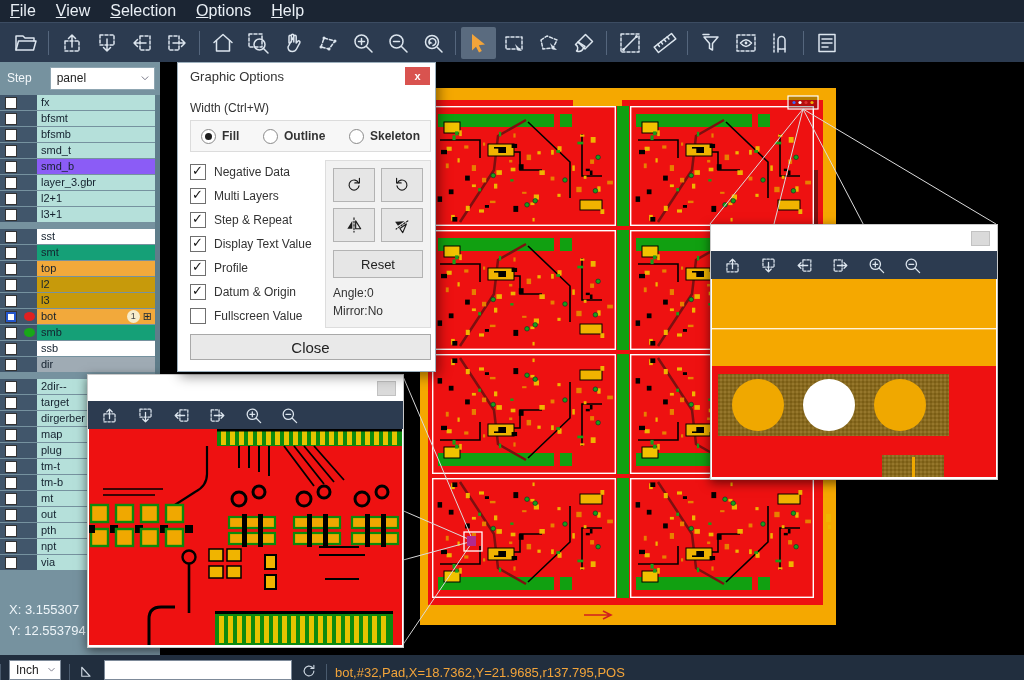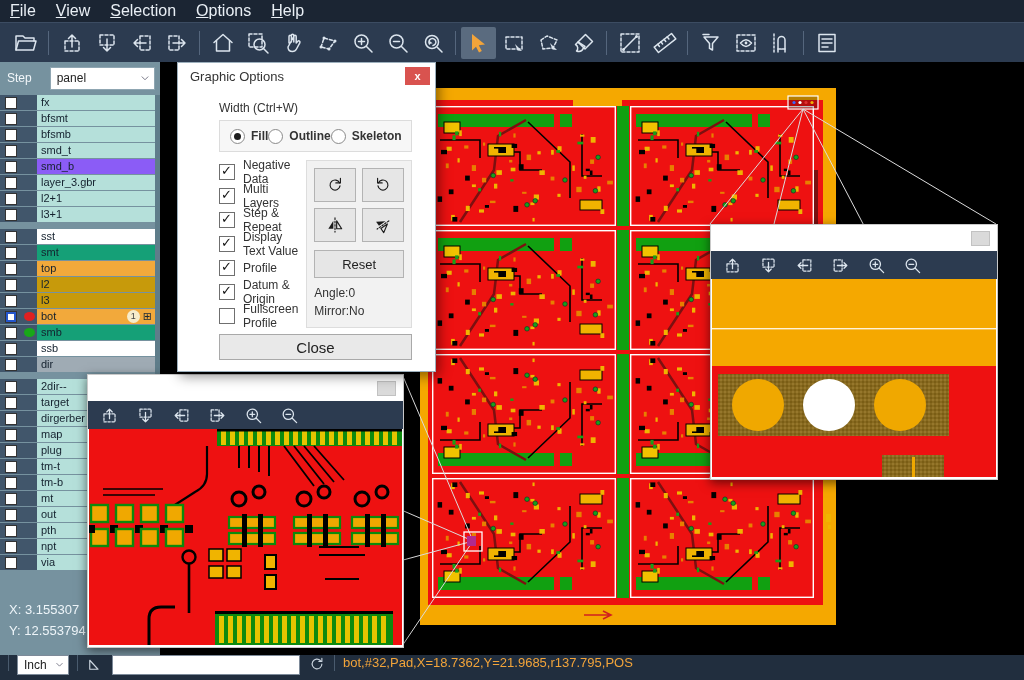--- a/index.html
+++ b/index.html
@@ -52,21 +52,21 @@
   .win-toolbar .icon{width:19px;height:19px;color:#dce5ee;stroke-width:1.6;}
   .win-content{position:relative;border:1px solid #fff;border-top:none;line-height:0;}
   #blwin{left:87px;top:374px;width:315px;height:272px;z-index:4;}
   #rwin{left:710px;top:224px;width:286px;height:254px;z-index:3;}
   
   .dialog{position:absolute;left:177px;top:62px;width:259px;height:310px;background:#fff;z-index:5;
     border:1px solid #9db0bd;box-shadow:3px 4px 12px rgba(0,0,0,.45);font-size:12px;color:#333;box-sizing:border-box;}
   .dlg-title{height:26px;display:flex;align-items:center;padding-left:12px;font-size:13px;position:relative;}
   .dlg-close{position:absolute;right:5px;top:4px;width:25px;height:18px;background:#d9534f;color:#fff;
     font-size:11px;font-weight:bold;display:flex;align-items:center;justify-content:center;}
-  .dlg-body{padding:6px 23px 8px 12px;margin-left:29px;}
+  .dlg-body{padding:6px 4px 8px 12px;}
   .width-label{margin-top:6px;font-size:12px;}
   .radio-box{margin-top:5px;border:1px solid #dcdcdc;background:#f7f7f7;height:30px;display:flex;
     align-items:center;justify-content:space-between;padding:0 10px;font-weight:bold;}
   .radio{display:flex;align-items:center;gap:6px;}
   .rb{width:13px;height:13px;border:1px solid #8a8a8a;border-radius:50%;background:#fff;position:relative;flex:none;}
   .rb.sel::after{content:"";position:absolute;inset:3px;background:#1d1d1d;border-radius:50%;}
   .dlg-main{display:flex;gap:8px;margin-top:8px;}
   .cbx-col{flex:1;}
   .cbx-row{display:flex;align-items:center;gap:8px;height:24px;}
   .cbx{width:14px;height:14px;background:#fff;border:1px solid #6f6f6f;position:relative;flex:none;}
@@ -76,21 +76,21 @@
   .rot-btn{height:32px;background:#e6e6e6;border:1px solid #b3b3b3;display:flex;align-items:center;justify-content:center;color:#1c1c1c;}
   .rot-btn .icon{width:20px;height:20px;stroke-width:1.4;}
   .reset-btn{margin-top:8px;width:100%;height:28px;background:#e6e6e6;border:1px solid #b3b3b3;
     font-size:13px;color:#222;font-family:inherit;}
   .angle-line{margin-top:8px;font-size:12px;}
   .mirror-line{margin-top:4px;font-size:12px;}
   .close-btn{margin-top:6px;width:100%;height:26px;background:#e9e9e9;border:1px solid #a9a9a9;
     font-size:15px;color:#222;font-family:inherit;}
   
   .statusbar{position:absolute;left:0;bottom:0;width:100%;height:25px;background:#212e3e;z-index:8;
-    display:flex;align-items:flex-start;gap:8px;padding:0 8px;box-sizing:border-box;}
+    display:flex;align-items:flex-end;gap:8px;padding:0 0;box-sizing:border-box;}
   .ssep{width:1px;height:16px;background:#4a5b6e;flex:none;}
   .unit-select{width:52px;height:20px;background:#fff;border:1px solid #7d8a99;display:flex;align-items:center;
     font-size:12px;color:#222;padding-left:6px;position:relative;box-sizing:border-box;}
   .unit-select .icon{width:13px;height:13px;color:#667;position:absolute;right:2px;top:2px;}
   .sicon{width:18px;height:18px;color:#cdd7e1;}
   .cmd-input{width:188px;height:20px;background:#fff;border:1px solid #7d8a99;font-size:12px;padding:0 4px;box-sizing:border-box;}
   .status-msg{color:#f2a43a;font-size:13px;white-space:nowrap;}
 </style>
 </head>
 <body>
@@ -1248,21 +1248,21 @@
           <div class="cbx-row">
             <span class="cbx checked"></span>
             <span>Profile</span>
           </div>
           <div class="cbx-row">
             <span class="cbx checked"></span>
             <span>Datum &amp; Origin</span>
           </div>
           <div class="cbx-row">
             <span class="cbx"></span>
-            <span>Fullscreen Profile</span>
+            <span>Fullscreen Value</span>
           </div>
         </div>
       <div class="side-panel">
         <div class="rot-grid" id="rot-grid">
             <div class="rot-btn">
               <svg class="icon" viewBox="0 0 24 24">
                 <path d="M17.5 9.5A6 6 0 1018 13"></path>
                 <path d="M18.5 4v5.5H13"></path>
               </svg>
             </div>

